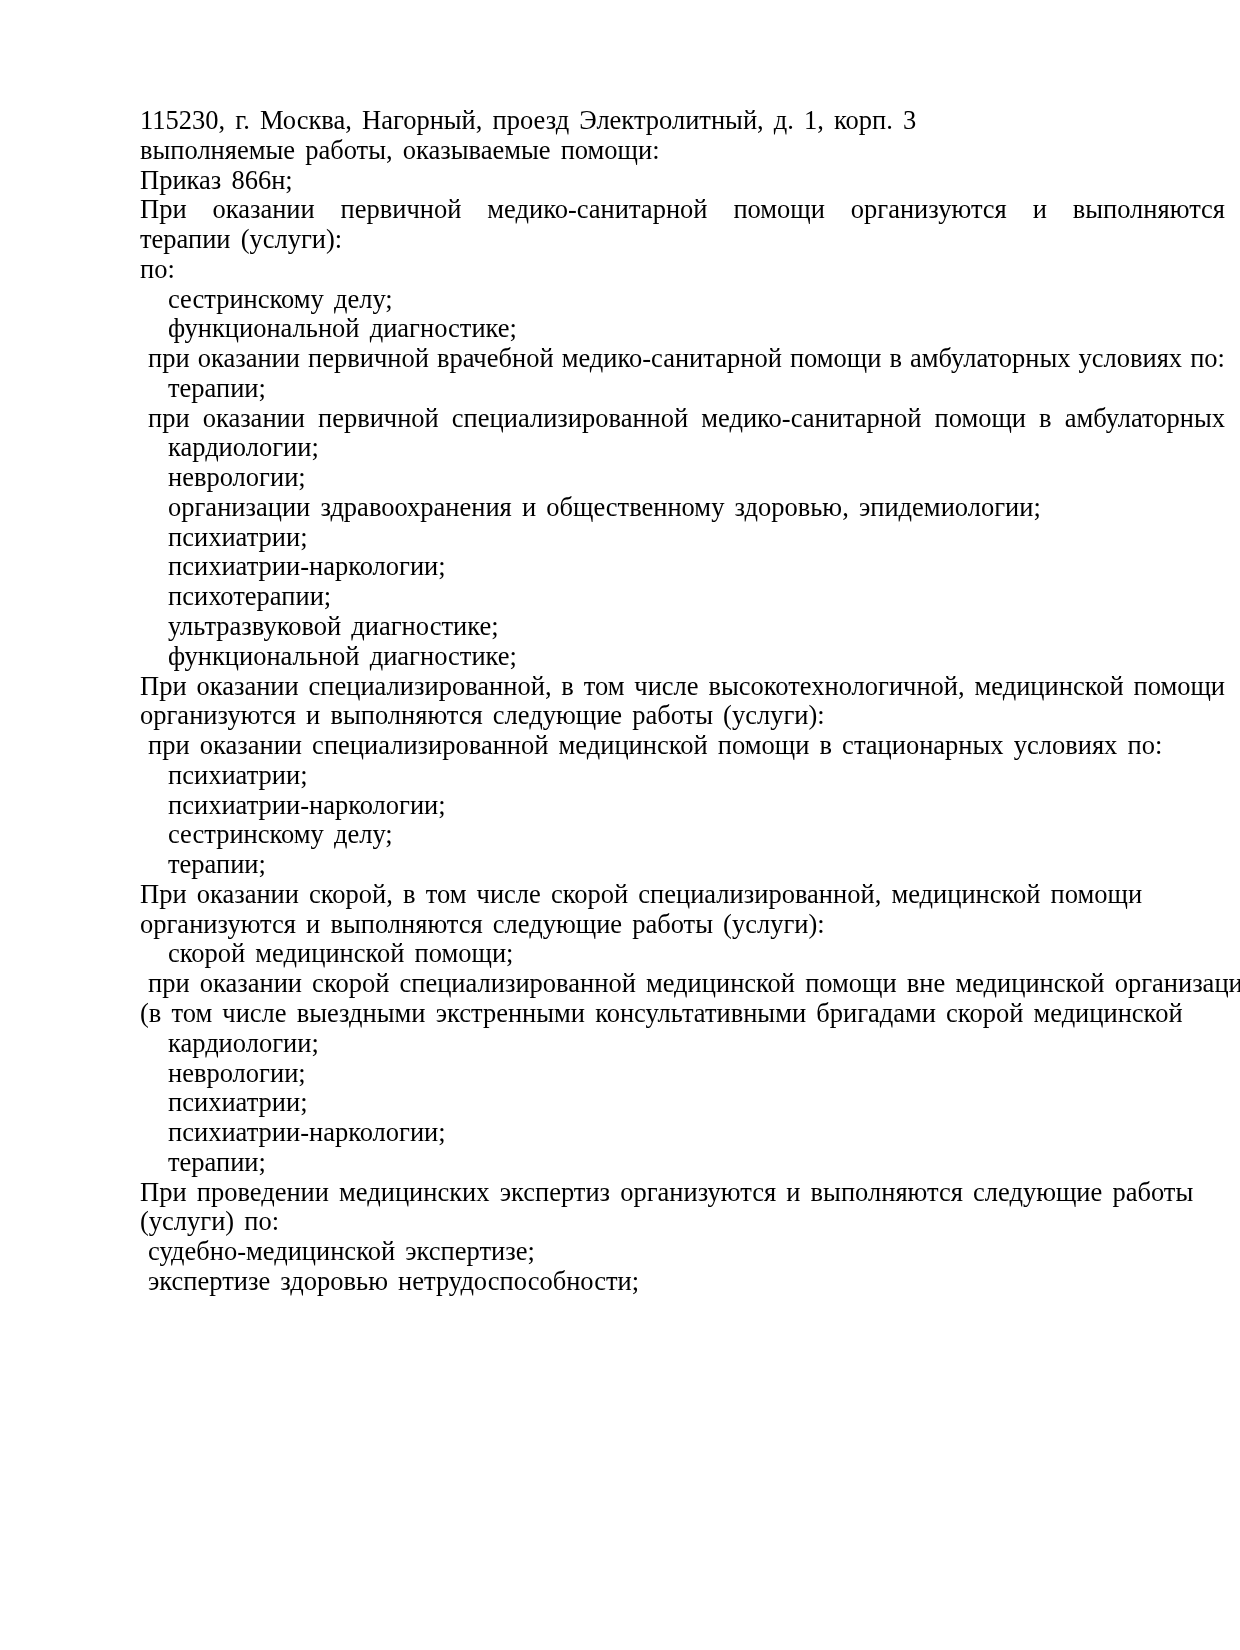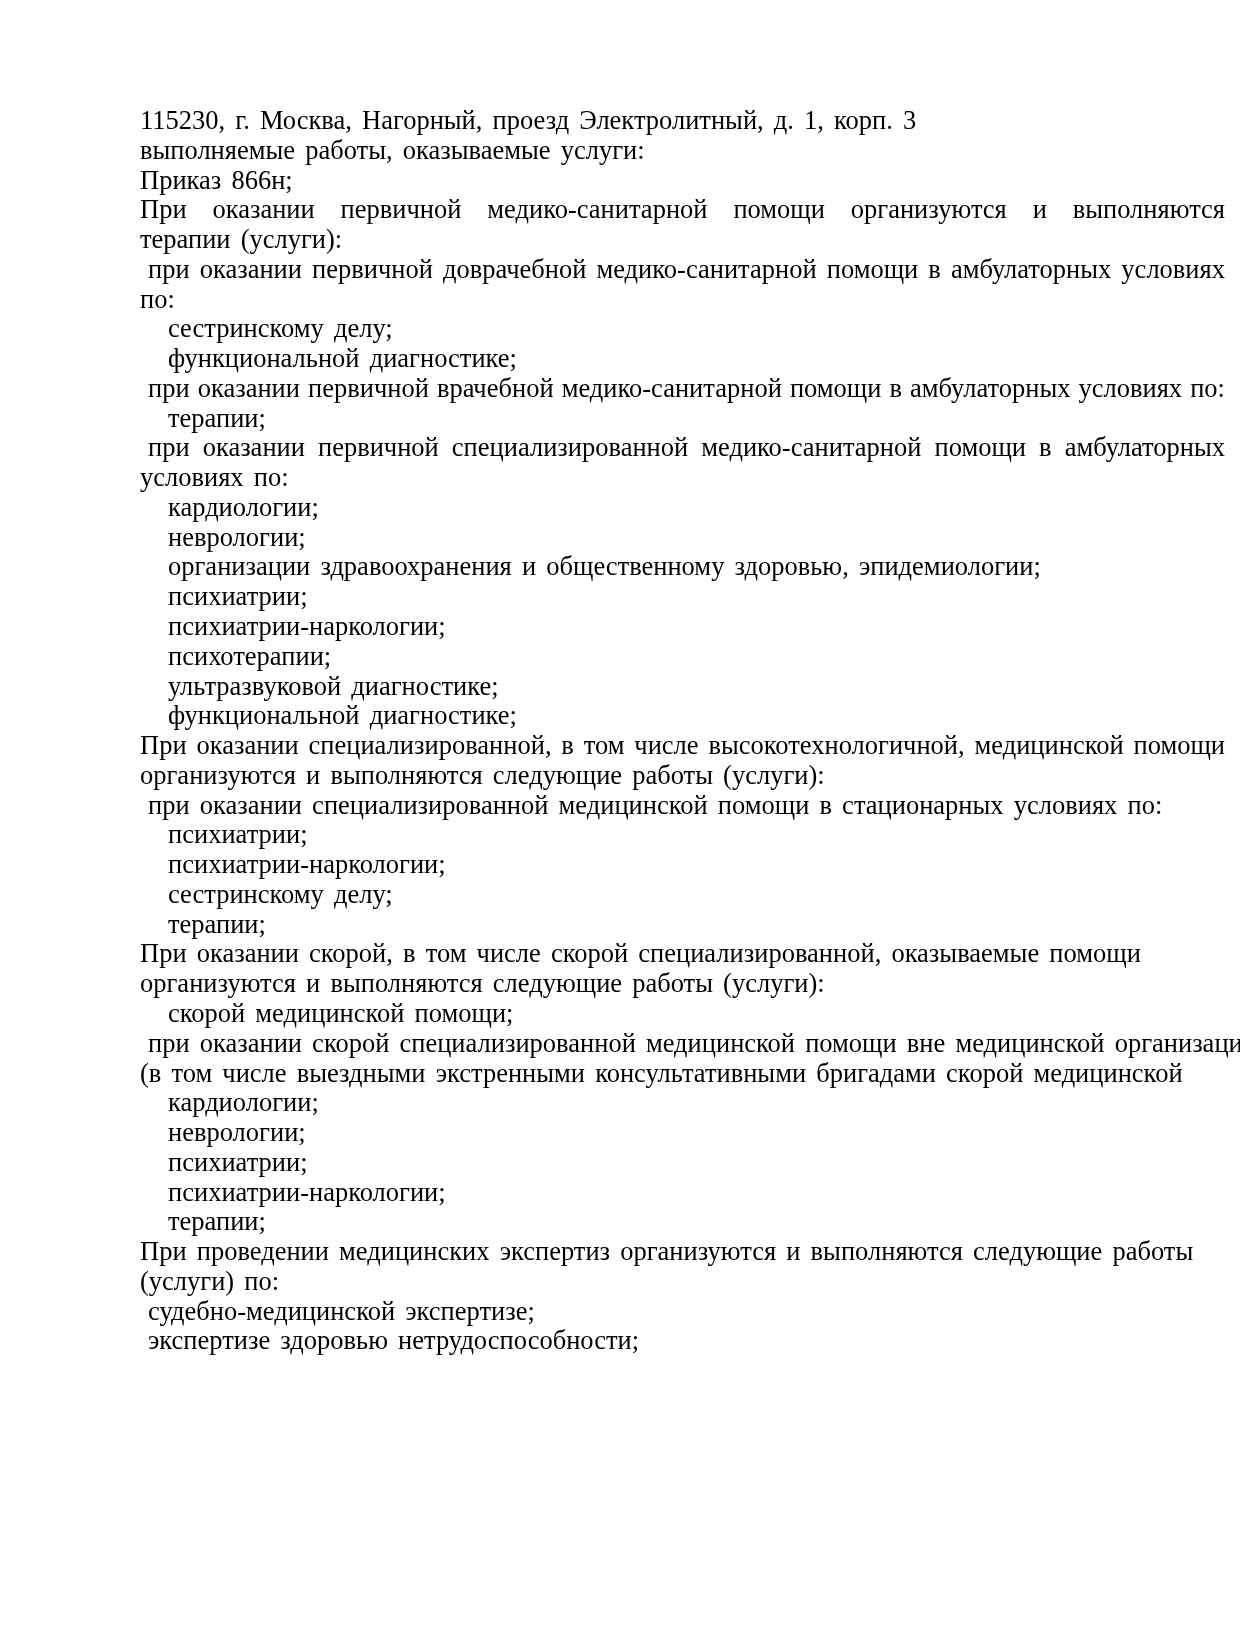--- a/index.html
+++ b/index.html
@@ -46,48 +46,46 @@
     overflow: hidden;
     word-spacing: normal;
   }
 </style>
 </head>
 <body>
 
 <main class="page">
   <section class="doc-text" id="doc-lines">
       <div class="line">115230, г. Москва, Нагорный, проезд Электролитный, д. 1, корп. 3</div>
-      <div class="line">выполняемые работы, оказываемые услуги:</div>
+      <div class="line">выполняемые работы, оказываемые помощи:</div>
       <div class="line">Приказ 866н;</div>
       <div class="line stretch">При оказании первичной медико-санитарной помощи организуются и выполняются следующие</div>
       <div class="line">терапии (услуги):</div>
-      <div class="line i1 stretch">при оказании первичной доврачебной медико-санитарной помощи в амбулаторных условиях</div>
       <div class="line">по:</div>
       <div class="line i2">сестринскому делу;</div>
       <div class="line i2">функциональной диагностике;</div>
       <div class="line i1 stretch">при оказании первичной врачебной медико-санитарной помощи в амбулаторных условиях по:</div>
       <div class="line i2">терапии;</div>
       <div class="line i1 stretch">при оказании первичной специализированной медико-санитарной помощи в амбулаторных</div>
-      <div class="line">условиях по:</div>
       <div class="line i2">кардиологии;</div>
       <div class="line i2">неврологии;</div>
       <div class="line i2">организации здравоохранения и общественному здоровью, эпидемиологии;</div>
       <div class="line i2">психиатрии;</div>
       <div class="line i2">психиатрии-наркологии;</div>
       <div class="line i2">психотерапии;</div>
       <div class="line i2">ультразвуковой диагностике;</div>
       <div class="line i2">функциональной диагностике;</div>
       <div class="line stretch">При оказании специализированной, в том числе высокотехнологичной, медицинской помощи</div>
       <div class="line">организуются и выполняются следующие работы (услуги):</div>
       <div class="line i1">при оказании специализированной медицинской помощи в стационарных условиях по:</div>
       <div class="line i2">психиатрии;</div>
       <div class="line i2">психиатрии-наркологии;</div>
       <div class="line i2">сестринскому делу;</div>
       <div class="line i2">терапии;</div>
-      <div class="line">При оказании скорой, в том числе скорой специализированной, оказываемые помощи</div>
+      <div class="line">При оказании скорой, в том числе скорой специализированной, медицинской помощи</div>
       <div class="line">организуются и выполняются следующие работы (услуги):</div>
       <div class="line i2">скорой медицинской помощи;</div>
       <div class="line i1">при оказании скорой специализированной медицинской помощи вне медицинской организации</div>
       <div class="line">(в том числе выездными экстренными консультативными бригадами скорой медицинской</div>
       <div class="line i2">кардиологии;</div>
       <div class="line i2">неврологии;</div>
       <div class="line i2">психиатрии;</div>
       <div class="line i2">психиатрии-наркологии;</div>
       <div class="line i2">терапии;</div>
       <div class="line">При проведении медицинских экспертиз организуются и выполняются следующие работы</div>

